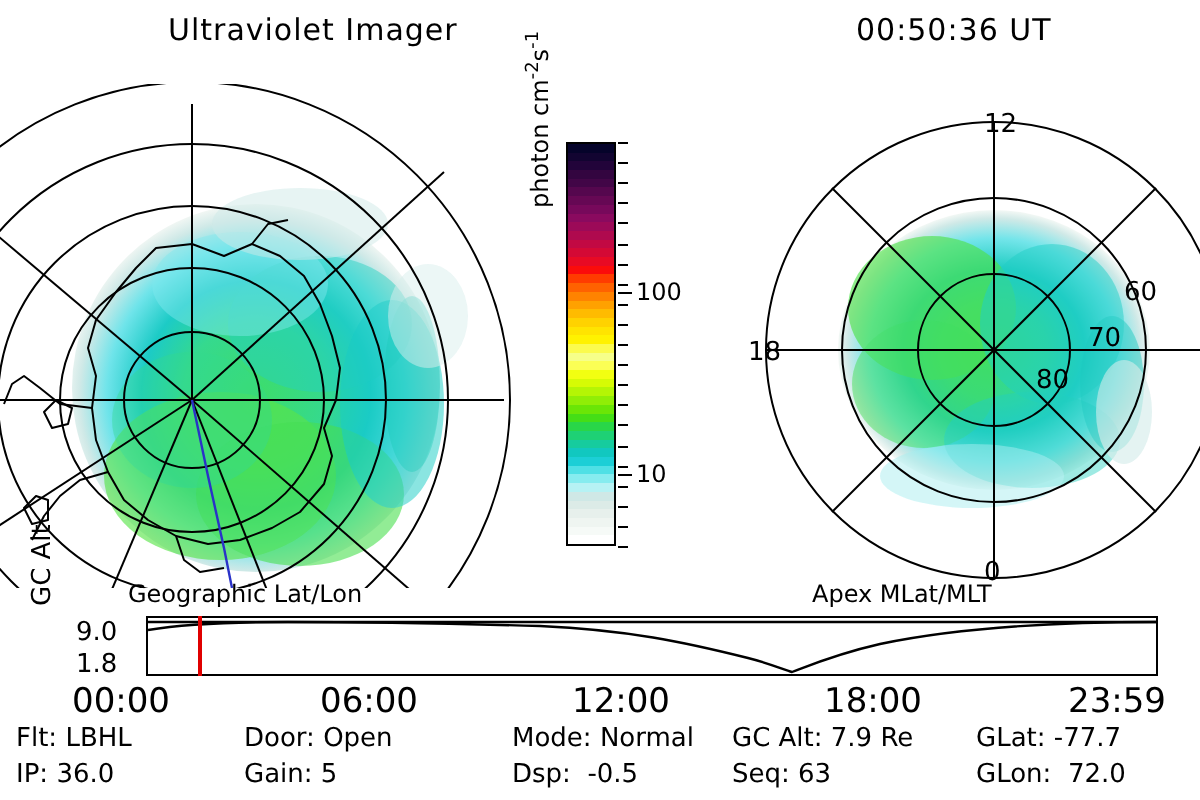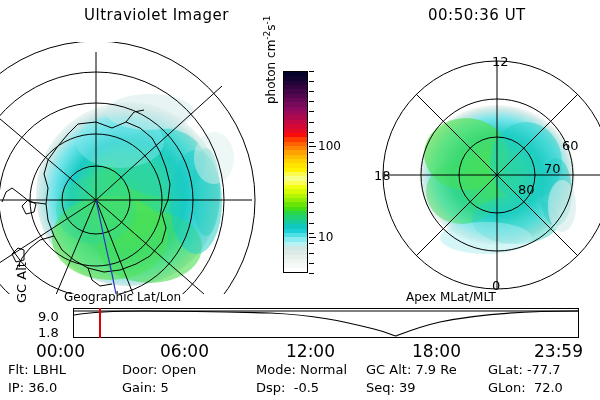--- a/index.html
+++ b/index.html
@@ -242,18 +242,18 @@
       <div class="scell c0"><span>Flt:</span> <span>LBHL</span></div>
       <div class="scell c1"><span>Door:</span> <span>Open</span></div>
       <div class="scell c2"><span>Mode:</span> <span>Normal</span></div>
       <div class="scell c3"><span>GC Alt:</span> <span>7.9 Re</span></div>
       <div class="scell c4"><span>GLat:</span> <span>-77.7</span></div>
     </div>
     <div class="srow">
       <div class="scell c0"><span>IP:</span> <span>36.0</span></div>
       <div class="scell c1"><span>Gain:</span> <span>5</span></div>
       <div class="scell c2"><span>Dsp:</span> &nbsp;<span>-0.5</span></div>
-      <div class="scell c3"><span>Seq:</span> <span>39</span></div>
+      <div class="scell c3"><span>Seq:</span> <span>63</span></div>
       <div class="scell c4"><span>GLon:</span> &nbsp;<span>72.0</span></div>
     </div>
   </div>
 
 </div>
 
 </body></html>

